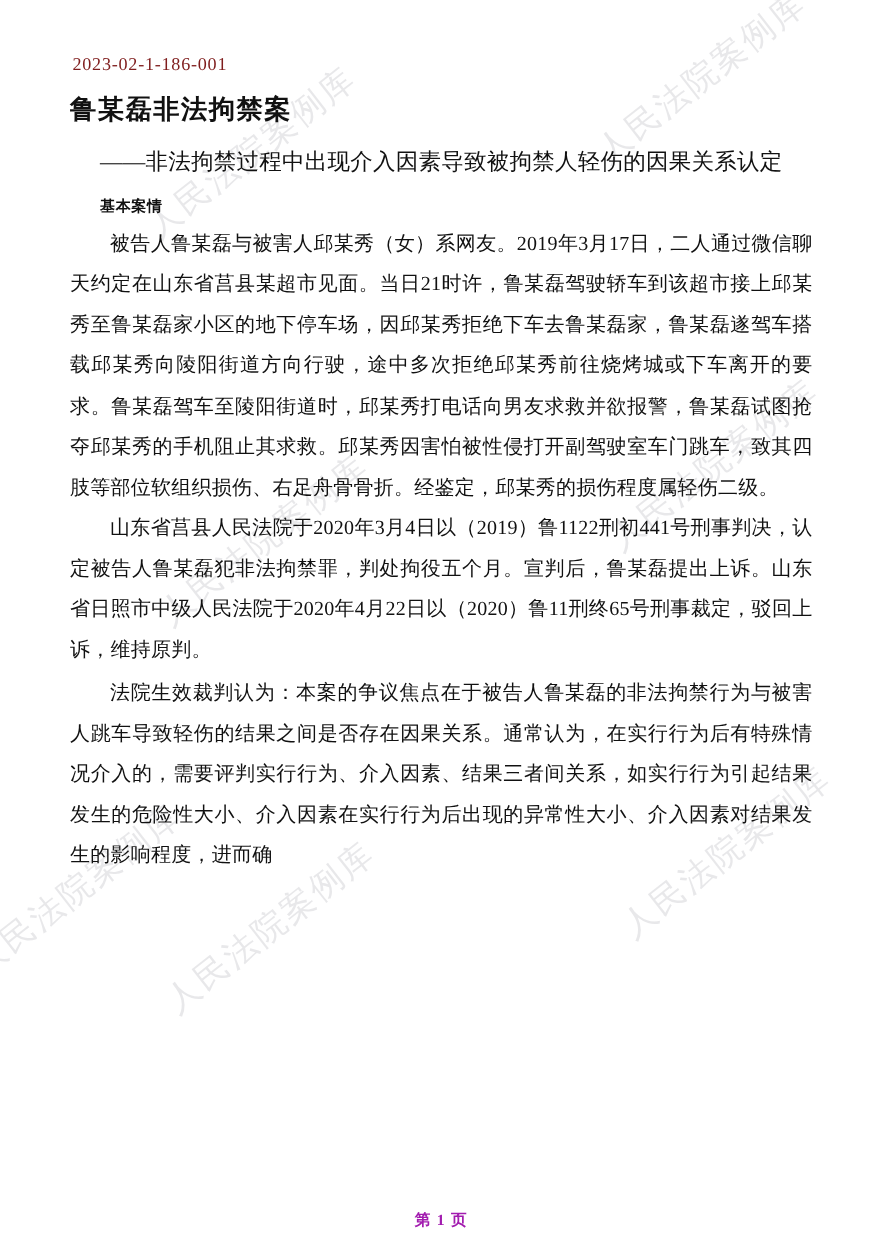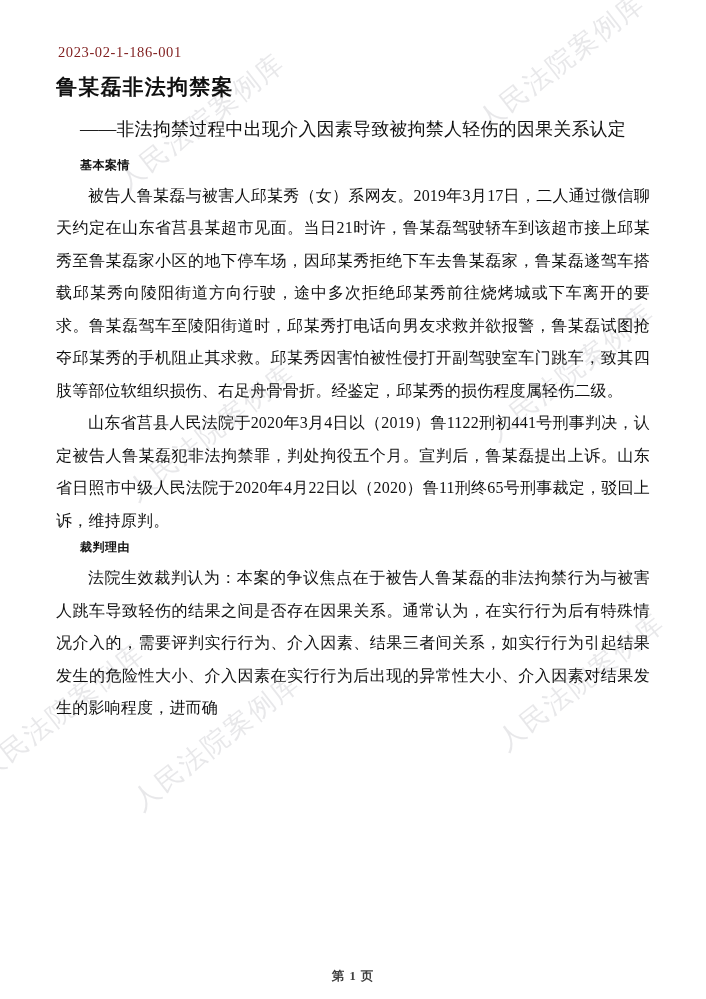--- a/index.html
+++ b/index.html
@@ -100,21 +100,21 @@
 
   
   .footer {
     position: absolute;
     left: 0;
     right: 0;
     bottom: 14px;
     text-align: center;
     font-size: 12.5px;
     font-weight: bold;
-    color: #404040;
+    color: #a21caf;
     letter-spacing: 1px;
     z-index: 3;
   }
 </style>
 </head>
 <body>
 
 <div class="watermark-layer">
   <div class="wm" style="left:110px; top:170px;">人民法院案例库</div>
   <div class="wm" style="left:470px; top:110px;">人民法院案例库</div>
@@ -134,19 +134,18 @@
   <div class="doc-subtitle">——非法拘禁过程中出现介入因素导致被拘禁人轻伤的因果关系认定</div>
 
 
   <div class="section-head">基本案情</div>
 
   <p class="para">被告人鲁某磊与被害人邱某秀（女）系网友。2019年3月17日，二人通过微信聊天约定在山东省莒县某超市见面。当日21时许，鲁某磊驾驶轿车到该超市接上邱某秀至鲁某磊家小区的地下停车场，因邱某秀拒绝下车去鲁某磊家，鲁某磊遂驾车搭载邱某秀向陵阳街道方向行驶，途中多次拒绝邱某秀前往烧烤城或下车离开的要求。鲁某磊驾车至陵阳街道时，邱某秀打电话向男友求救并欲报警，鲁某磊试图抢夺邱某秀的手机阻止其求救。邱某秀因害怕被性侵打开副驾驶室车门跳车，致其四肢等部位软组织损伤、右足舟骨骨折。经鉴定，邱某秀的损伤程度属轻伤二级。</p>
   <p class="para">山东省莒县人民法院于2020年3月4日以（2019）鲁1122刑初441号刑事判决，认定被告人鲁某磊犯非法拘禁罪，判处拘役五个月。宣判后，鲁某磊提出上诉。山东省日照市中级人民法院于2020年4月22日以（2020）鲁11刑终65号刑事裁定，驳回上诉，维持原判。</p>
 
   <div class="gap-sm"></div>
 
-  <div class="section-head">裁判理由</div>
 
   <p class="para">法院生效裁判认为：本案的争议焦点在于被告人鲁某磊的非法拘禁行为与被害人跳车导致轻伤的结果之间是否存在因果关系。通常认为，在实行行为后有特殊情况介入的，需要评判实行行为、介入因素、结果三者间关系，如实行行为引起结果发生的危险性大小、介入因素在实行行为后出现的异常性大小、介入因素对结果发生的影响程度，进而确</p>
 
 </div>
 
 <div class="footer">第 1 页</div>
 
 </body></html>

